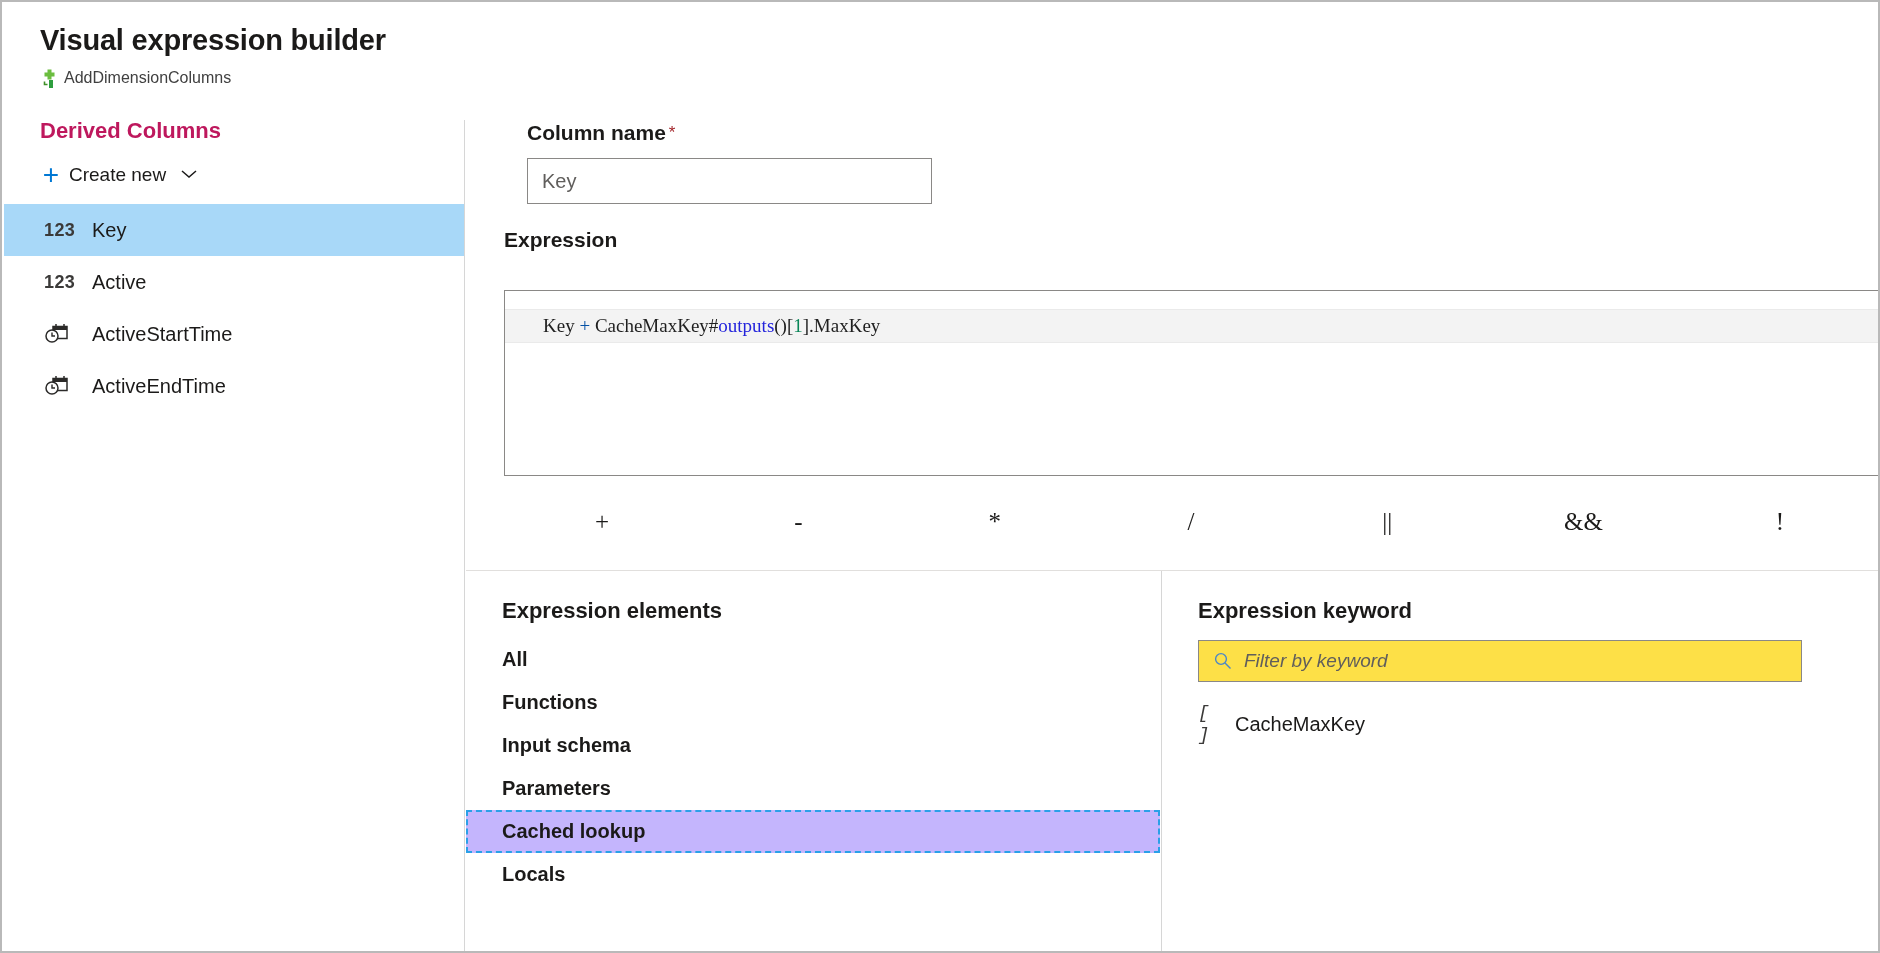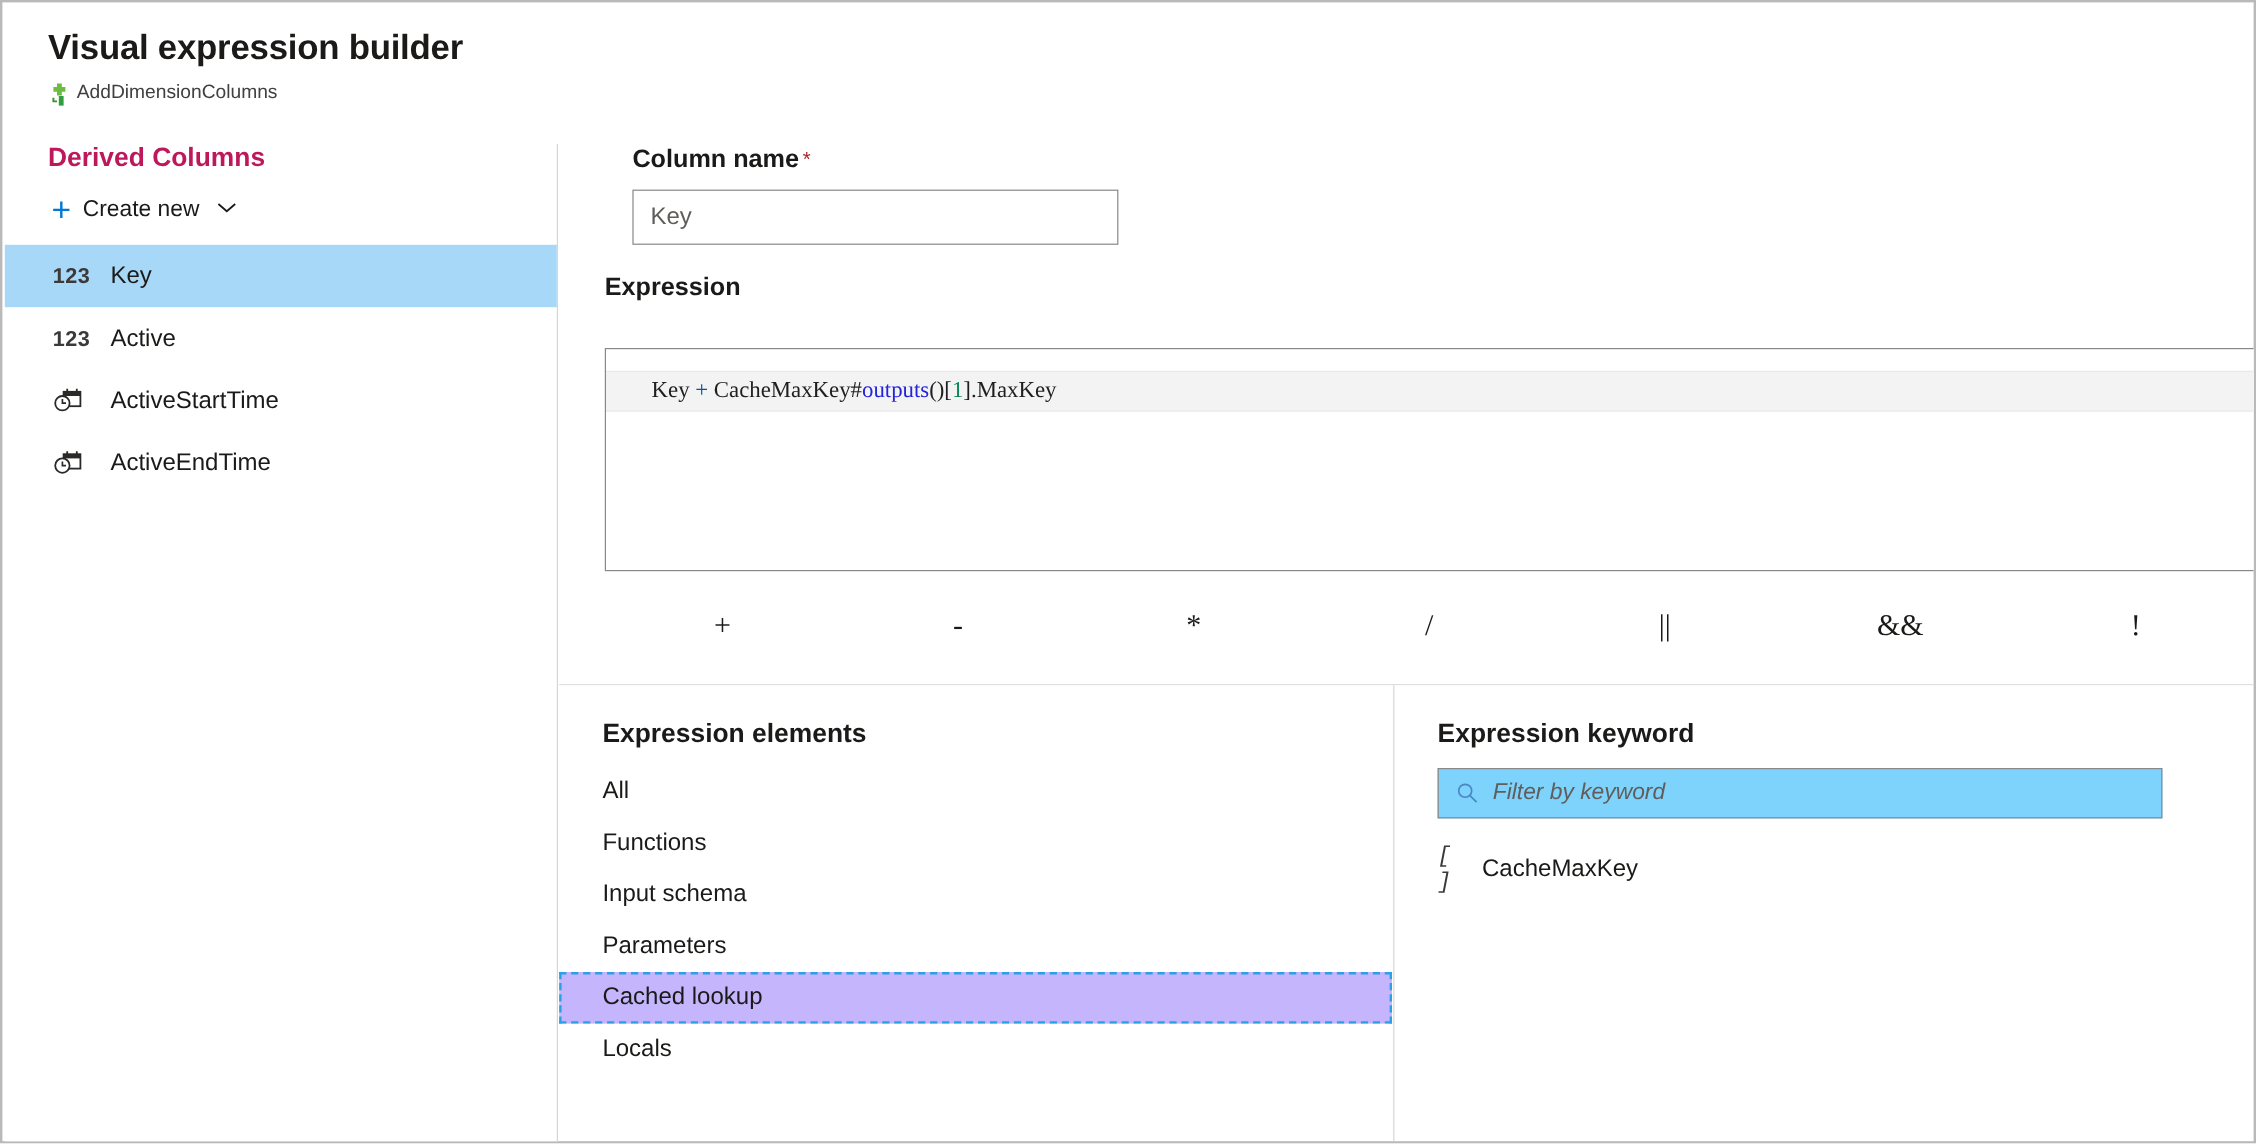--- a/index.html
+++ b/index.html
@@ -250,20 +250,21 @@
     font-size: 22px;
     font-weight: 600;
     color: #1b1a19;
     margin: 29px 0 0 36px;
     line-height: 1;
   }
   .elem-list {
     margin-top: 16px;
     list-style: none;
     padding: 0;
+    font-weight: bold;
   }
   .elem-item {
     height: 43px;
     display: flex;
     align-items: center;
     padding-left: 36px;
     font-size: 20px;
     color: #1b1a19;
     cursor: pointer;
   }
@@ -272,21 +273,21 @@
     border: 2px dashed #2aa0e8;
     padding-left: 34px;
     margin-right: 1px;
   }
 
   .filter-wrap {
     margin: 18px 0 0 36px;
     width: 604px;
     height: 42px;
     border: 1px solid #8a8886;
-    background: #7dd3fc;
+    background: #fde047;
     display: flex;
     align-items: center;
     padding: 0 10px;
   }
   .search-icon {
     width: 22px; height: 22px;
     flex: 0 0 auto;
     margin: 0 8px 0 3px;
   }
   .filter-input {

